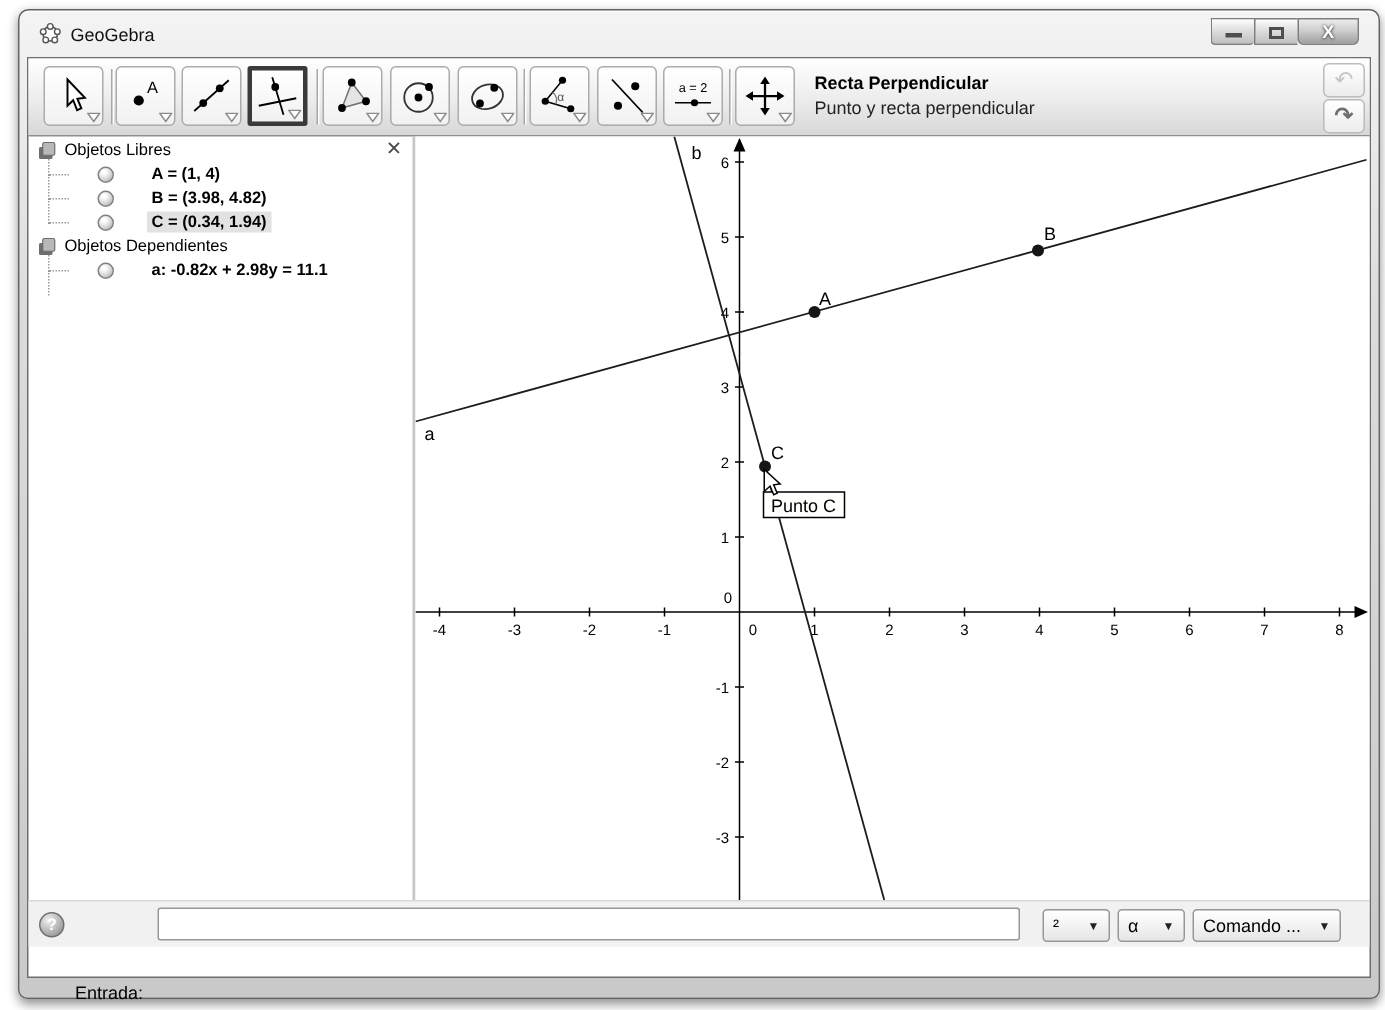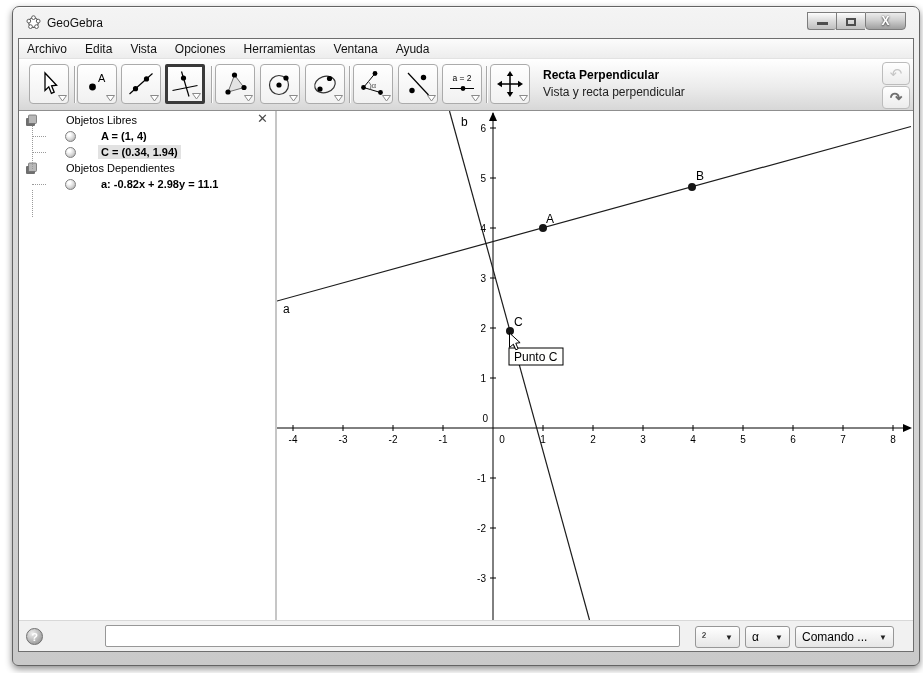--- a/index.html
+++ b/index.html
@@ -25,21 +25,21 @@
   .tbtn > svg.ic{position:absolute;left:50%;top:50%;transform:translate(-50%,-50%);}
   .corner{position:absolute;right:1px;bottom:1px;}
   .tsep{position:absolute;top:7px;width:1px;height:37px;background:#a8a8a8;box-shadow:1px 0 0 #fdfdfd;}
   .tool-title{position:absolute;left:524px;top:9px;font-size:12px;font-weight:bold;color:#000;}
   .tool-sub{position:absolute;left:524px;top:26px;font-size:12px;color:#222;}
   .hbtn{position:absolute;right:3px;width:28px;height:23px;border:1px solid #bcbcbc;border-radius:4px;background:linear-gradient(#ffffff,#ececec);text-align:center;font-size:15px;line-height:21px;box-sizing:border-box;}
   .hbtn.undo{top:3px;color:#c6c6c6;}
   .hbtn.redo{top:27px;color:#6f6f6f;font-weight:bold;}
   .main{position:relative;height:509px;display:flex;}
   .algebra{width:256px;border-right:2px solid #c6c6c6;position:relative;box-sizing:content-box;font-size:11px;padding-top:1px;}
-  .ag-header{height:16px;display:flex;align-items:center;padding-left:6px;gap:23px;}
+  .ag-header{height:16px;display:flex;align-items:center;padding-left:6px;}
   .ag-header span{margin-left:5px;color:#000;}
   .ag-item{height:16px;display:flex;align-items:center;padding-left:13px;gap:17px;}
   .stub{width:14px;height:0;border-top:1px dotted #9a9a9a;margin-right:2px;}
   .marble{width:11px;height:11px;border-radius:50%;border:1px solid #808080;background:radial-gradient(circle at 35% 30%, #ffffff 15%, #d8d8d8 55%, #9c9c9c);box-sizing:border-box;flex:none;}
   .ag-item .lbl{margin-left:5px;font-weight:bold;color:#000;white-space:nowrap;padding:1px 3px;}
   .ag-item .lbl.hl{background:#e2e2e2;}
   .vline{position:absolute;width:0;border-left:1px dotted #9a9a9a;left:13px;}
   .close-x{position:absolute;top:1px;right:7px;font-size:13px;color:#4a4a4a;line-height:14px;}
   .graphwrap{position:relative;flex:1;background:#fff;}
   .graphwrap svg{position:absolute;left:0;top:0;}
@@ -71,29 +71,20 @@
       <div class="wbtn max">
           <div class="glyph-max"></div>
         </div>
       <div class="wbtn close">
           <div class="glyph-close">X</div>
         </div>
     </div>
   </div>
 
   <div class="content">
-    <div class="menubar">
-      <span class="menu-item">Archivo</span>
-      <span class="menu-item">Edita</span>
-      <span class="menu-item">Vista</span>
-      <span class="menu-item">Opciones</span>
-      <span class="menu-item">Herramientas</span>
-      <span class="menu-item">Ventana</span>
-      <span class="menu-item">Ayuda</span>
-    </div>
 
     <div class="toolbar">
 
       <button class="tbtn" style="left:10px">
         <svg class="ic" width="30" height="30" viewBox="0 0 30 30">
           <path d="M11,4 L11,21.5 L14.8,17.8 L17.4,24.4 L20.2,23.2 L17.6,16.8 L22.6,16.2 Z" fill="#fff" stroke="#000" stroke-width="1.3"></path>
         </svg>
         <svg class="corner" width="9" height="7">
             <polygon points="0.5,0.5 8.5,0.5 4.5,6" fill="#fff" stroke="#8a8a8a"></polygon>
           </svg>
@@ -214,21 +205,21 @@
           <polygon points="15,28 11.8,23 18.2,23" fill="#000"></polygon>
           <polygon points="2,15 7,11.8 7,18.2" fill="#000"></polygon>
           <polygon points="28,15 23,11.8 23,18.2" fill="#000"></polygon>
         </svg>
         <svg class="corner" width="9" height="7">
             <polygon points="0.5,0.5 8.5,0.5 4.5,6" fill="#fff" stroke="#8a8a8a"></polygon>
           </svg>
       </button>
 
       <div class="tool-title">Recta Perpendicular</div>
-      <div class="tool-sub">Vista y recta perpendicular</div>
+      <div class="tool-sub">Punto y recta perpendicular</div>
 
       <div class="hbtn undo"><span>↶</span></div>
       <div class="hbtn redo"><span>↷</span></div>
     </div>
 
     <div class="main">
       <div class="algebra">
         <div class="close-x">✕</div>
         <div class="vline" style="top:15px;height:43px"></div>
         <div class="vline" style="top:79px;height:27px"></div>
@@ -237,20 +228,25 @@
           <svg width="13" height="13" viewBox="0 0 13 13">
             <rect x="1" y="4" width="9" height="8" rx="1" fill="#6e6e6e"></rect>
             <rect x="3.5" y="1" width="8" height="8.5" rx="1" fill="#b8b8b8" stroke="#6e6e6e" stroke-width="0.8"></rect>
           </svg>
           <span>Objetos Libres</span>
         </div>
         <div class="ag-item">
           <div class="stub"></div>
           <div class="marble"></div>
           <span class="lbl">A = (1, 4)</span>
+        </div>
+        <div class="ag-item">
+          <div class="stub"></div>
+          <div class="marble"></div>
+          <span class="lbl">B = (3.98, 4.82)</span>
         </div>
         <div class="ag-item">
           <div class="stub"></div>
           <div class="marble"></div>
           <span class="lbl hl">C = (0.34, 1.94)</span>
         </div>
         <div class="ag-header">
           <svg width="13" height="13" viewBox="0 0 13 13">
             <rect x="1" y="4" width="9" height="8" rx="1" fill="#6e6e6e"></rect>
             <rect x="3.5" y="1" width="8" height="8.5" rx="1" fill="#b8b8b8" stroke="#6e6e6e" stroke-width="0.8"></rect>

